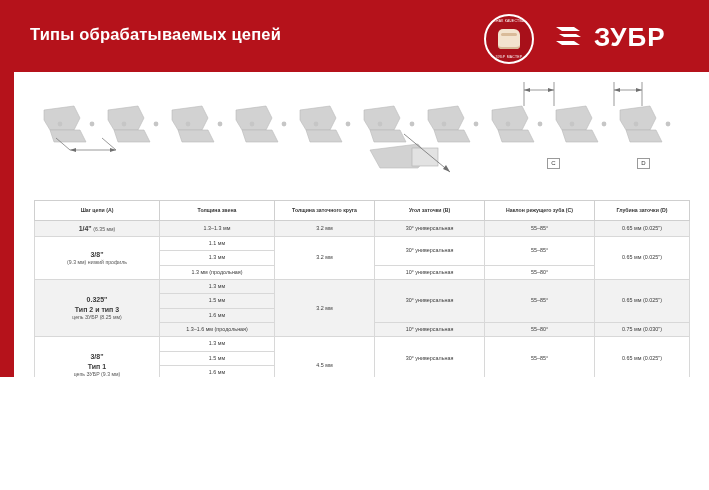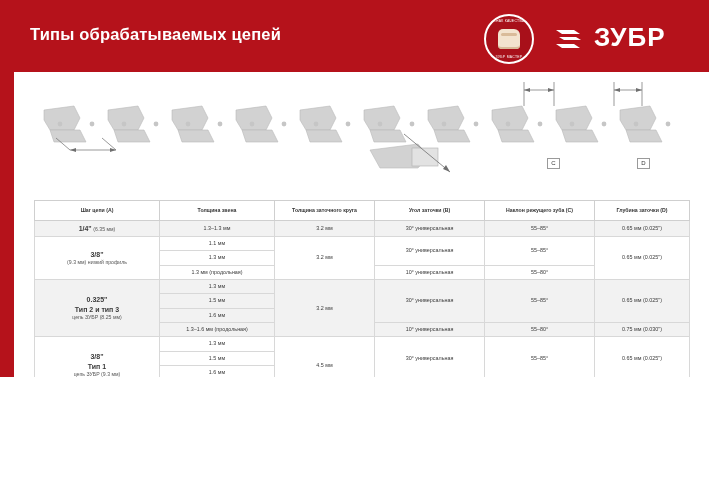--- a/index.html
+++ b/index.html
@@ -90,21 +90,21 @@
     height: 3px;
     background: #d9bb9a;
     border-radius: 2px;
   }
   
   .brand {
     position: absolute;
     left: 540px;
     top: 22px;
     display: flex;
-    align-items: flex-end;
+    align-items: flex-start;
     gap: 10px;
   }
   .brand-mark {
     width: 30px;
     height: 28px;
     position: relative;
   }
   .brand-word {
     color: #ffffff;
     font-size: 26px;

